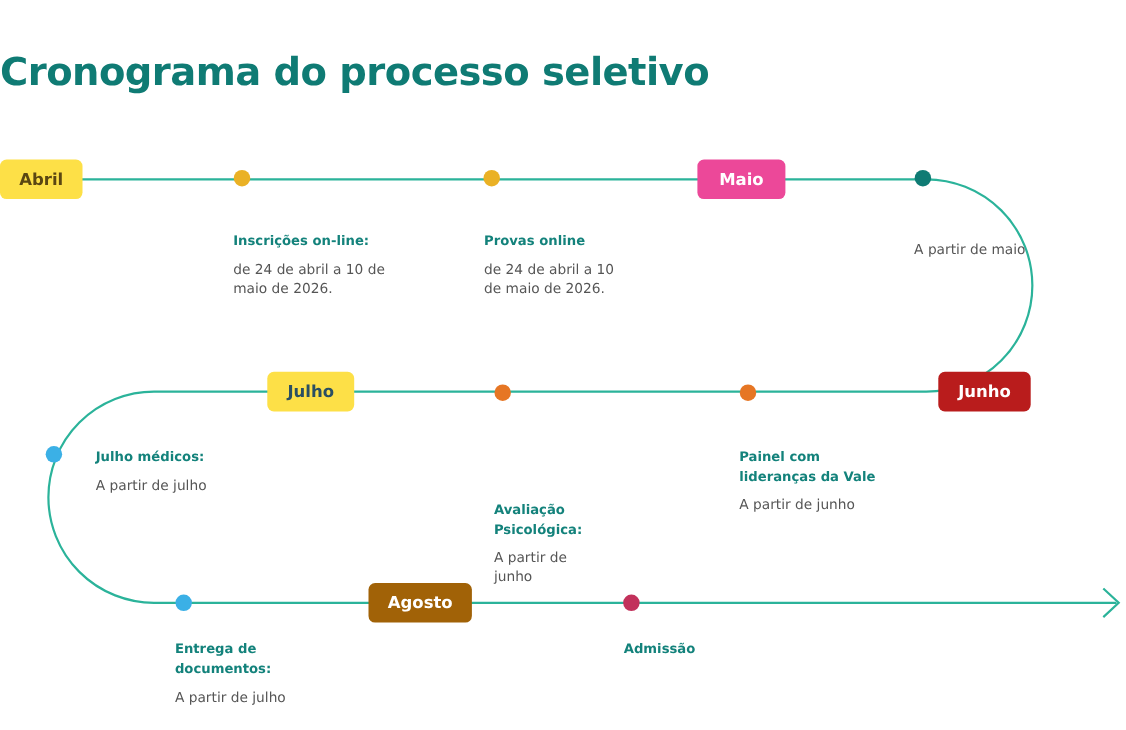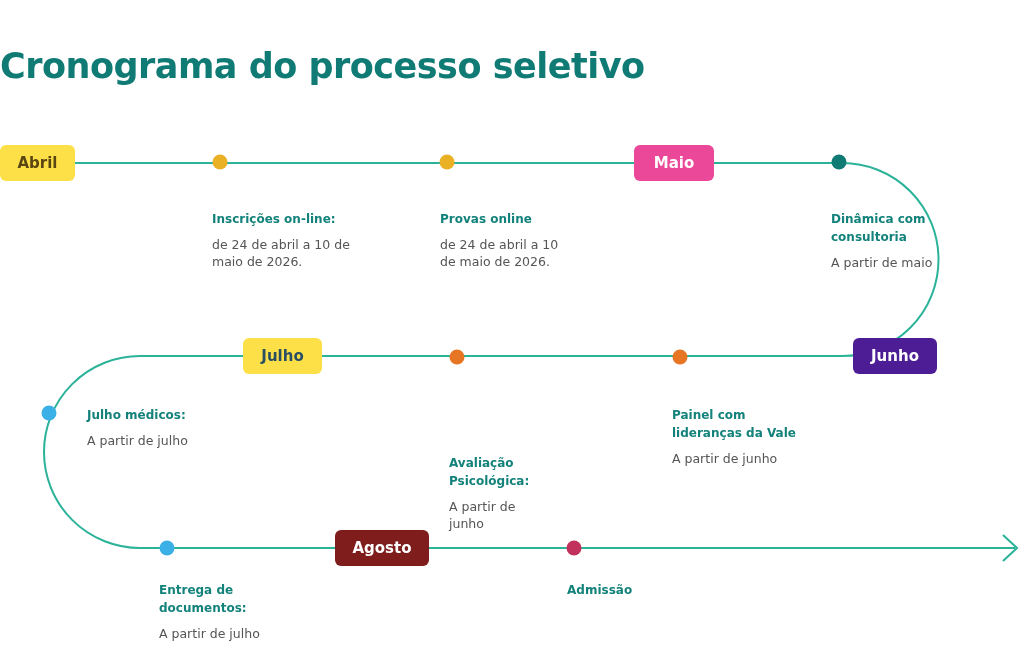--- a/index.html
+++ b/index.html
@@ -17,43 +17,42 @@
 
 <h1 class="title">Cronograma do processo seletivo</h1>
 
 <svg class="track" width="1024" height="664">
   <path d="M 70 163 L 842 163 A 96.5 96.5 0 0 1 842 356 L 140 356 A 96 96 0 0 0 140 548 L 1015 548" fill="none" stroke="#2bb39a" stroke-width="2"></path>
   <polyline points="1003,535 1017,548 1003,561" fill="none" stroke="#2bb39a" stroke-width="2"></polyline>
 </svg>
 
 <div class="month" style="left:0;top:145px;width:75px;background:#fde047;color:#5a4612;">Abril</div>
 <div class="month" style="left:634px;top:145px;width:80px;background:#ec4899;color:#fff;">Maio</div>
-<div class="month" style="left:853px;top:338px;width:84px;background:#4c1d95;color:#fff;">Junho</div>
+<div class="month" style="left:853px;top:338px;width:84px;background:#b91c1c;color:#fff;">Junho</div>
 <div class="month" style="left:243px;top:338px;width:79px;background:#fde047;color:#2a4f63;">Julho</div>
-<div class="month" style="left:335px;top:530px;width:94px;background:#7f1d1d;color:#fff;">Agosto</div>
+<div class="month" style="left:335px;top:530px;width:94px;background:#a16207;color:#fff;">Agosto</div>
 
 <div class="dot" style="left:220px;top:162px;background:#eab125;"></div>
 <div class="dot" style="left:447px;top:162px;background:#eab125;"></div>
 <div class="dot" style="left:839px;top:162px;background:#0f7b74;"></div>
 <div class="dot" style="left:680px;top:357px;background:#e67624;"></div>
 <div class="dot" style="left:457px;top:357px;background:#e67624;"></div>
 <div class="dot" style="left:49px;top:413px;background:#3bb0e6;"></div>
 <div class="dot" style="left:167px;top:548px;background:#3bb0e6;"></div>
 <div class="dot" style="left:574px;top:548px;background:#c2315b;"></div>
 
 <div class="item" style="left:212px;top:210px;width:150px;">
   <div class="head">Inscrições on-line:</div>
   <div class="sub">de 24 de abril a 10 de maio de 2026.</div>
 </div>
 <div class="item" style="left:440px;top:210px;width:125px;">
   <div class="head">Provas online</div>
   <div class="sub">de 24 de abril a 10 de maio de 2026.</div>
 </div>
 <div class="item" style="left:831px;top:210px;width:115px;">
-  <div class="head">Dinâmica com consultoria</div>
   <div class="sub">A partir de maio</div>
 </div>
 <div class="item" style="left:672px;top:406px;width:140px;">
   <div class="head">Painel com lideranças da Vale</div>
   <div class="sub">A partir de junho</div>
 </div>
 <div class="item" style="left:449px;top:406px;width:100px;margin-top:48px;">
   <div class="head">Avaliação Psicológica:</div>
   <div class="sub">A partir de junho</div>
 </div>

